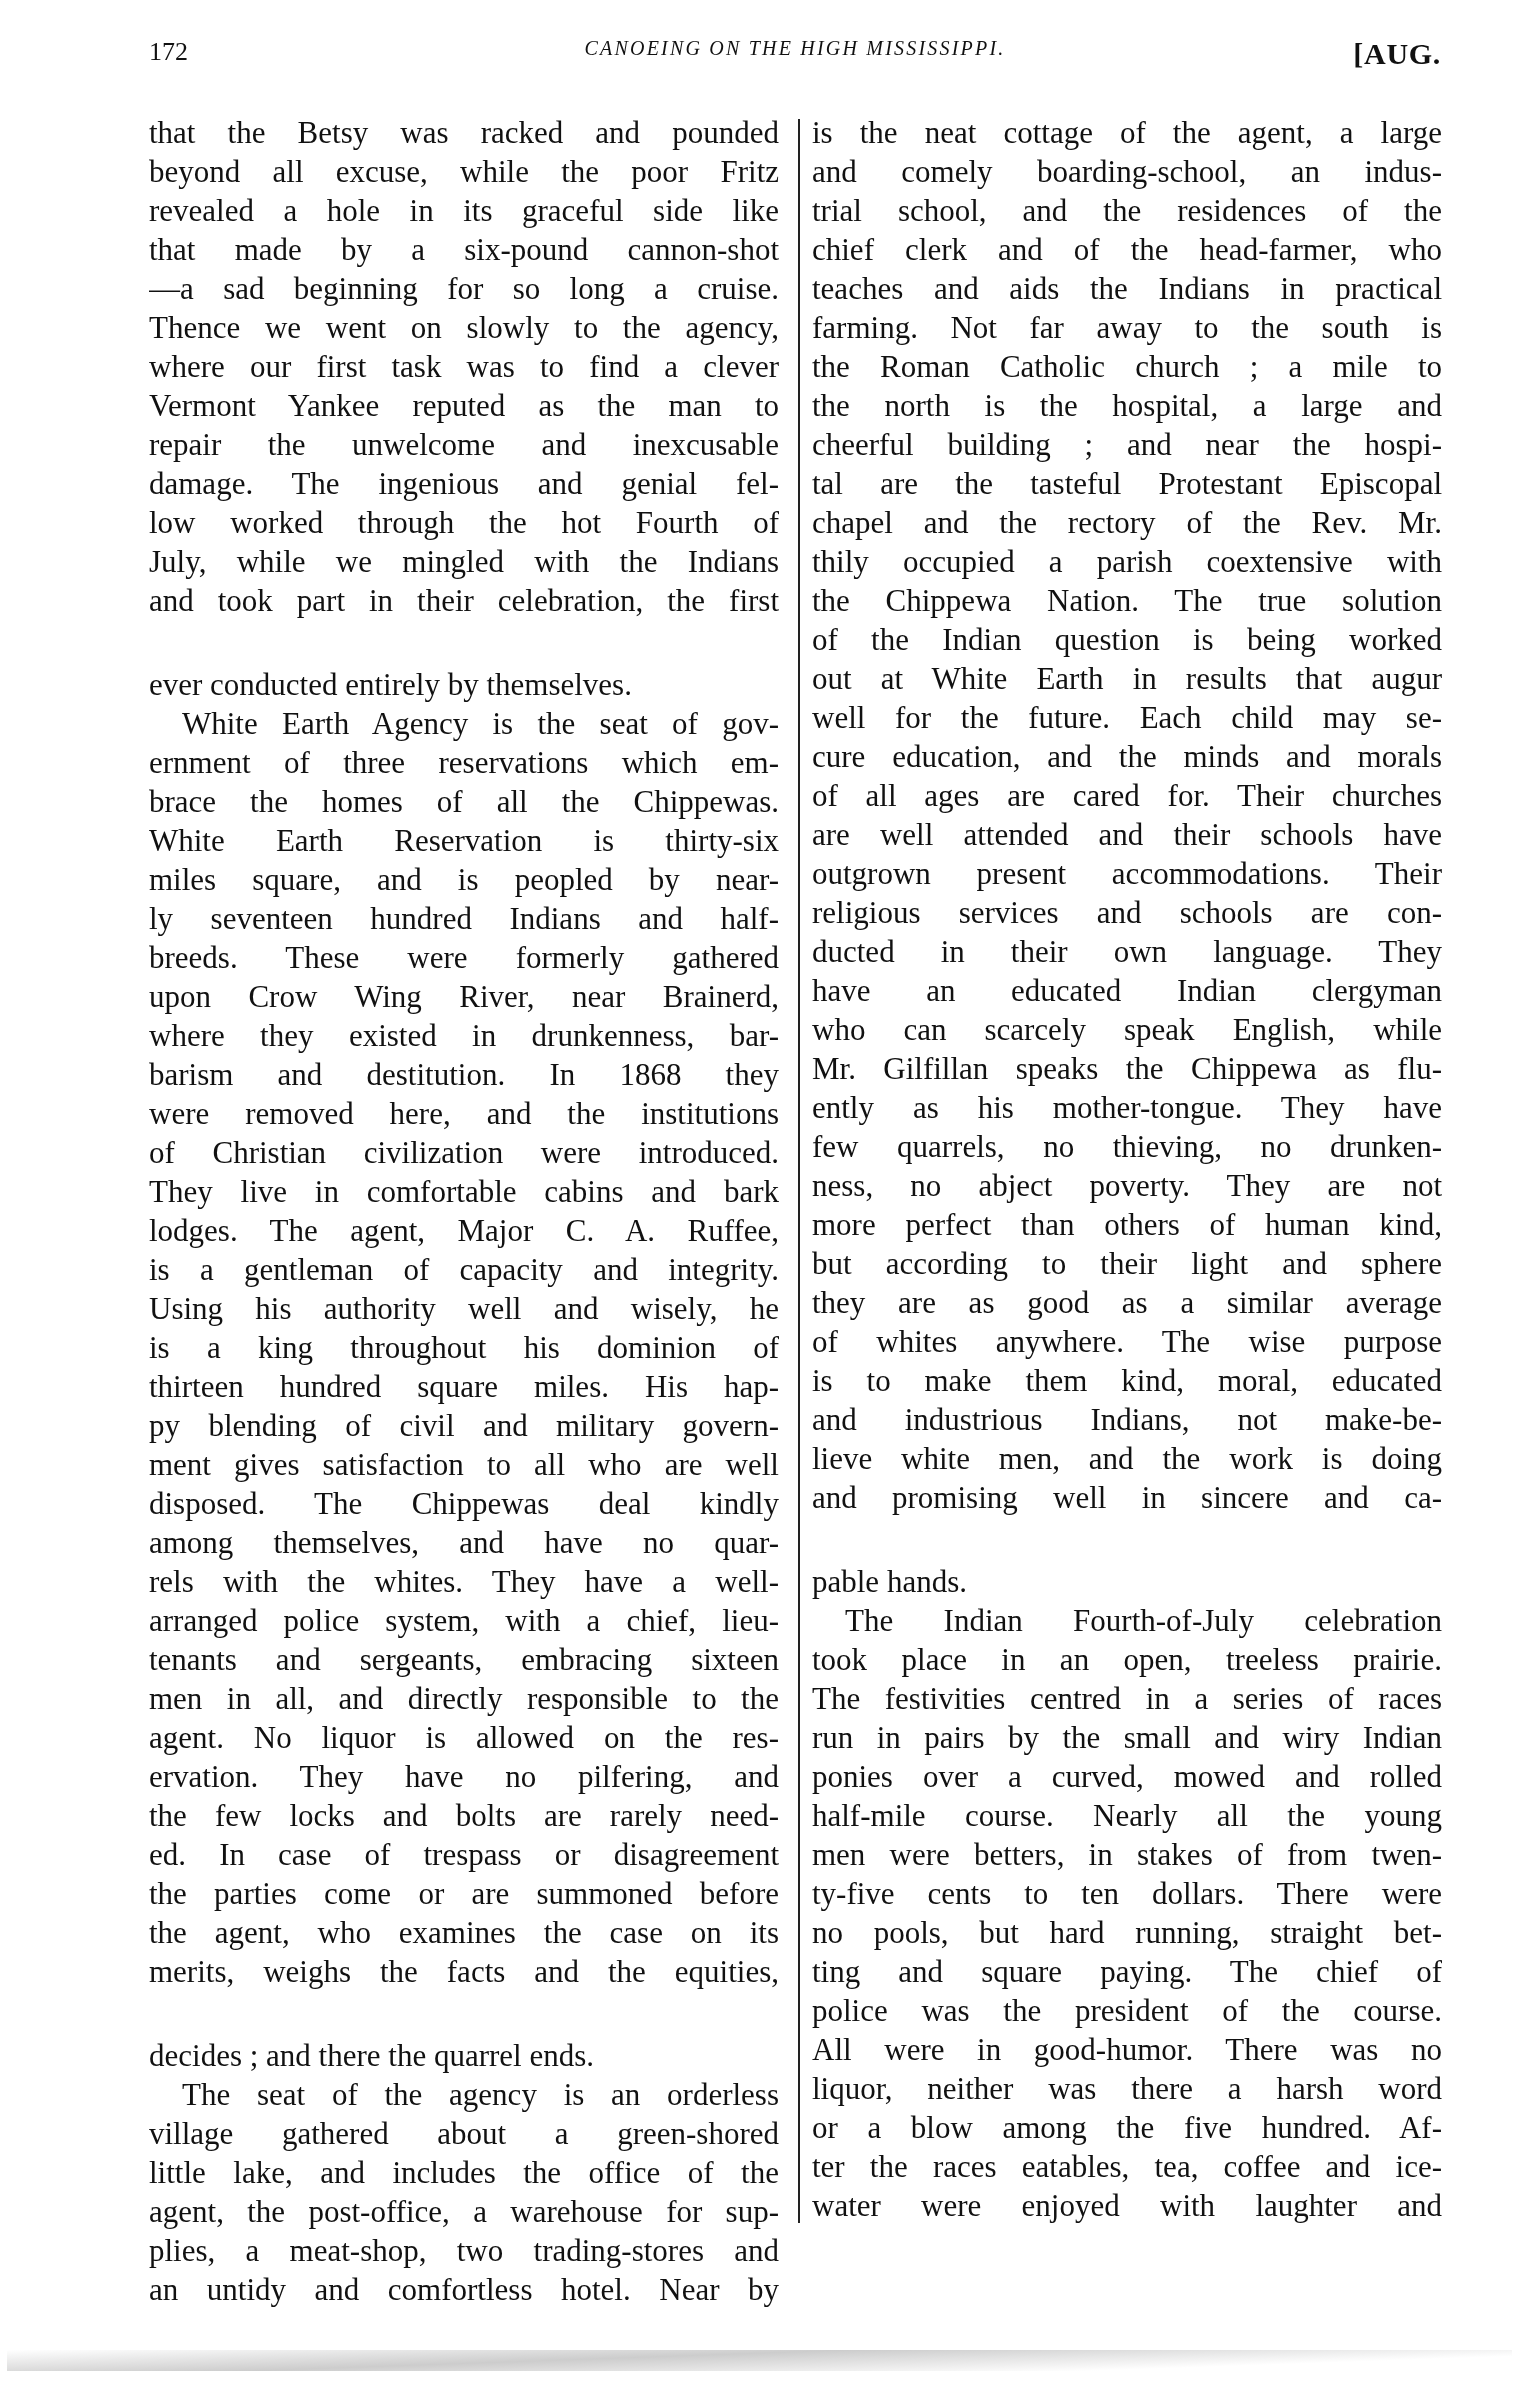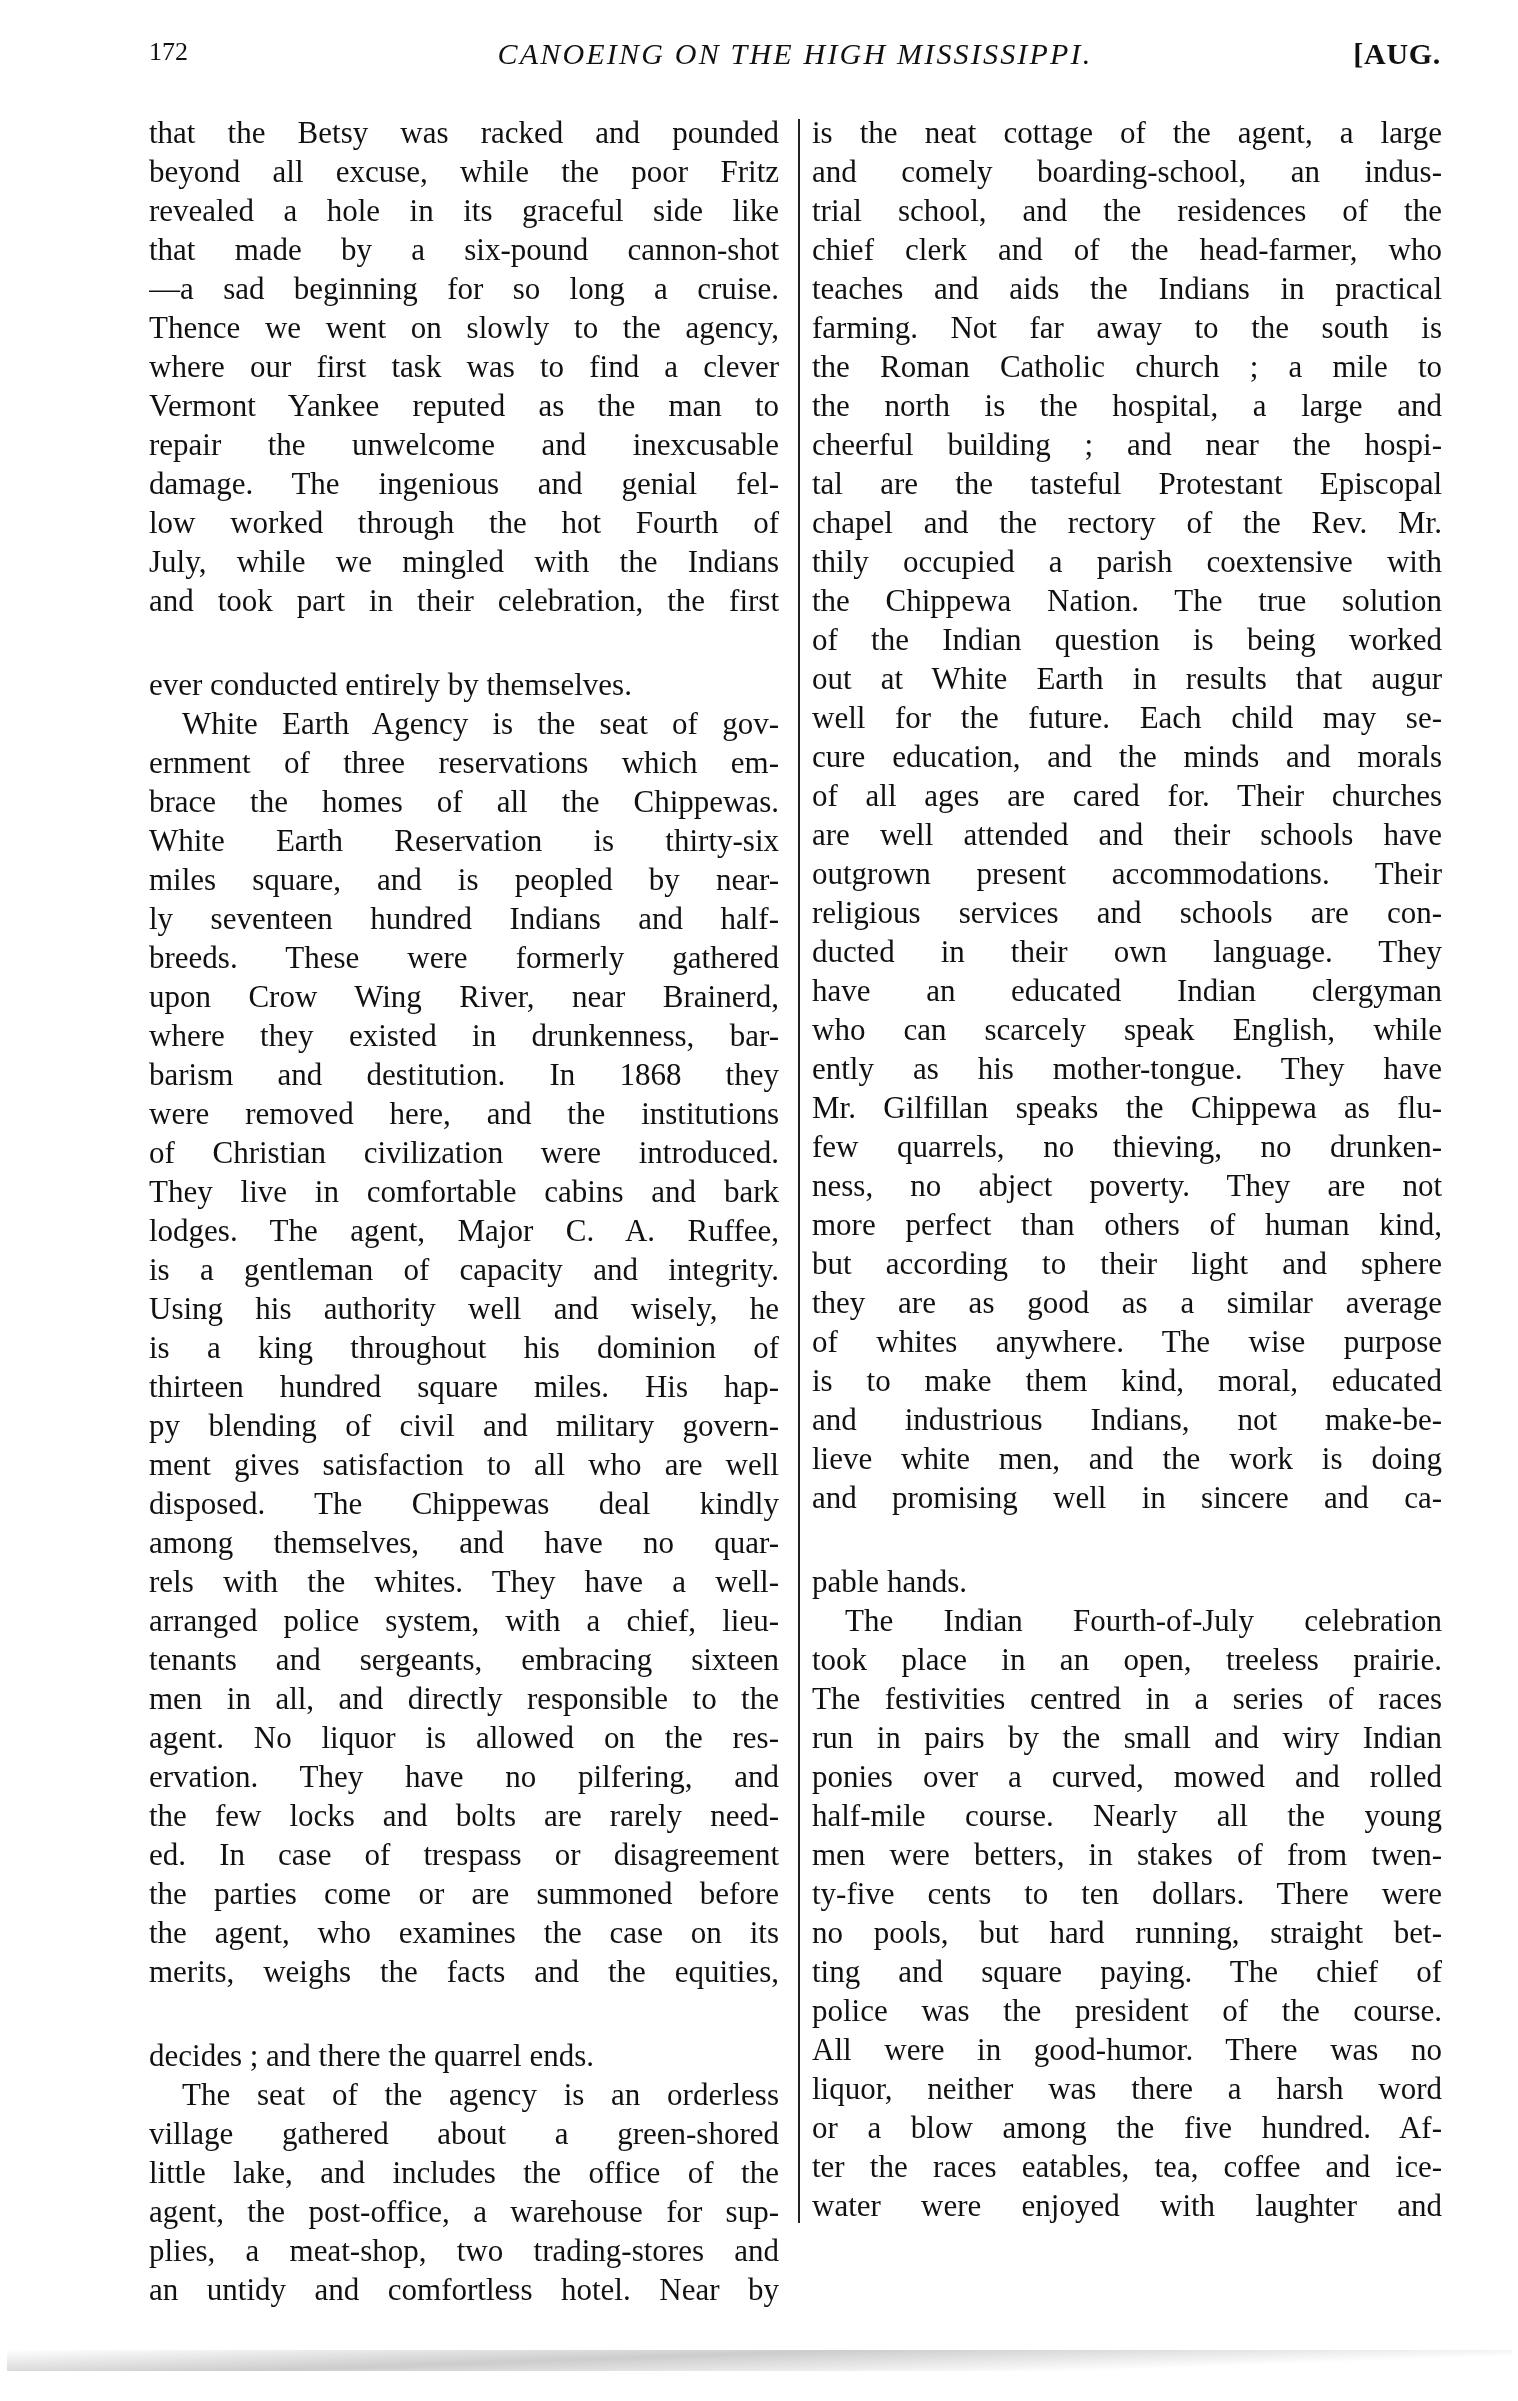--- a/index.html
+++ b/index.html
@@ -1,21 +1,21 @@
 <!DOCTYPE html>
 <html style="font-size:12px"><head>
 <meta charset="utf-8">
 <style>
   html, body { margin: 0; padding: 0; background: #ffffff; }
   body { width: 1519px; height: 2401px; position: relative; overflow: hidden;
          font-family: "Liberation Serif", "DejaVu Serif", serif; color: #111; }
   .header { position: absolute; top: 37px; left: 149px; width: 1292px; height: 45px; }
   .page-num { position: absolute; left: 0; top: 0; font-size: 26px; }
   .running-title { position: absolute; left: 0; right: 0; top: 0; text-align: center;
-                   font-style: italic; font-size: 30px; letter-spacing: 2.2px; }
+                   font-style: italic; font-size: 20px; letter-spacing: 2.2px; }
   .month { position: absolute; right: 0; top: 0; font-size: 30px; letter-spacing: 0.7px; font-weight: bold; }
   .col { position: absolute; top: 113px; width: 630px; }
   .col-left { left: 149px; }
   .col-right { left: 812px; }
   .line { height: 39px; line-height: 39px; font-size: 31px; white-space: nowrap;
           text-align: justify; text-align-last: justify; overflow: hidden; }
   .line.last { text-align-last: left; margin-top: 45px; }
   .line.indent { padding-left: 33px; }
   .divider { position: absolute; left: 798px; top: 119px; width: 1.5px; height: 2104px; background: #222; }
   .bottom-smudge { position: absolute; left: 7.4px; top: 2350px; width: 1505px; height: 21px;
@@ -105,22 +105,22 @@
     <div class="line">out at White Earth in results that augur</div>
     <div class="line">well for the future. Each child may se-</div>
     <div class="line">cure education, and the minds and morals</div>
     <div class="line">of all ages are cared for. Their churches</div>
     <div class="line">are well attended and their schools have</div>
     <div class="line">outgrown present accommodations. Their</div>
     <div class="line">religious services and schools are con-</div>
     <div class="line">ducted in their own language. They</div>
     <div class="line">have an educated Indian clergyman</div>
     <div class="line">who can scarcely speak English, while</div>
+    <div class="line">Mr. Gilfillan speaks the Chippewa as flu-</div>
     <div class="line">ently as his mother-tongue. They have</div>
-    <div class="line">Mr. Gilfillan speaks the Chippewa as flu-</div>
     <div class="line">few quarrels, no thieving, no drunken-</div>
     <div class="line">ness, no abject poverty. They are not</div>
     <div class="line">more perfect than others of human kind,</div>
     <div class="line">but according to their light and sphere</div>
     <div class="line">they are as good as a similar average</div>
     <div class="line">of whites anywhere. The wise purpose</div>
     <div class="line">is to make them kind, moral, educated</div>
     <div class="line">and industrious Indians, not make-be-</div>
     <div class="line">lieve white men, and the work is doing</div>
     <div class="line">and promising well in sincere and ca-</div>

